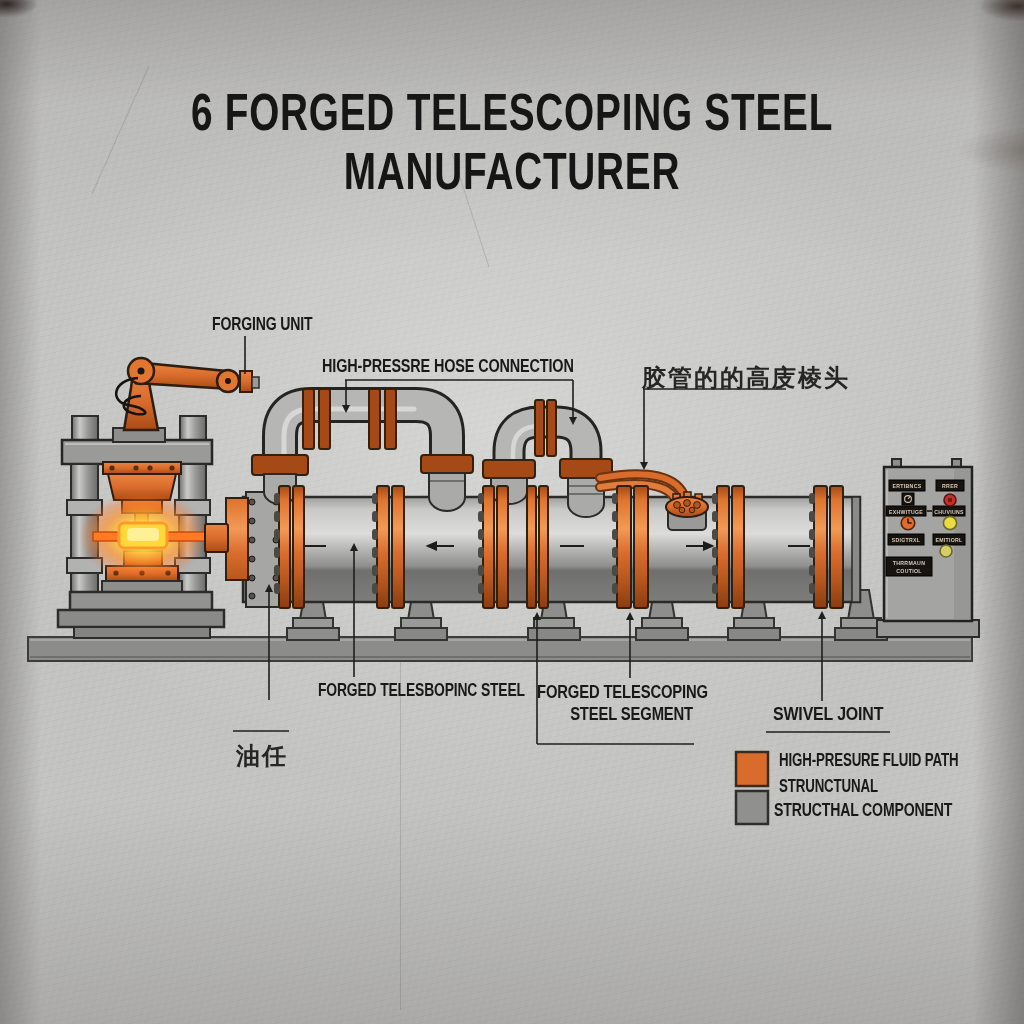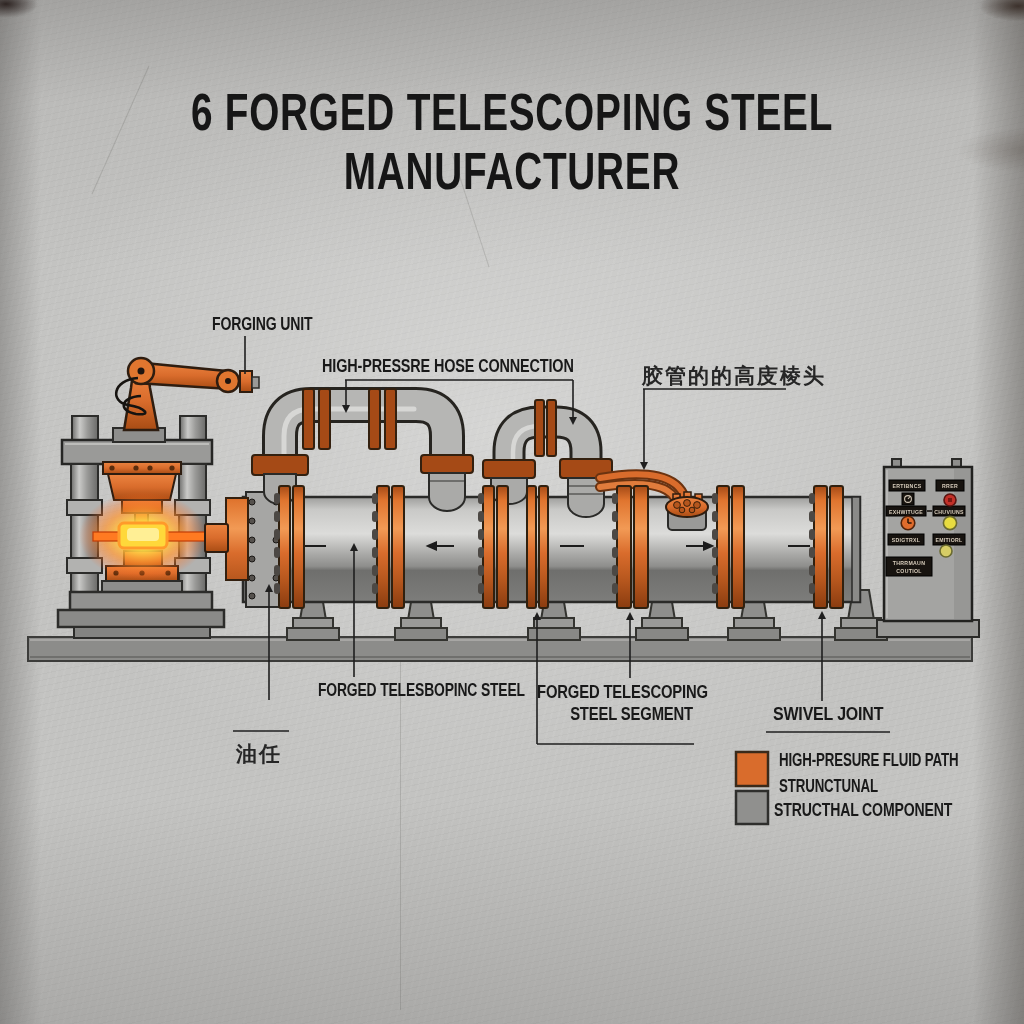--- a/index.html
+++ b/index.html
@@ -17,21 +17,21 @@
       repeating-linear-gradient(-12deg, rgba(0,0,0,.028) 0 1px, rgba(0,0,0,0) 1px 6px),
       #c3c3c1;
   }
   .scratch{position:absolute;background:rgba(70,70,68,.18);}
   svg{position:absolute;left:0;top:0;}
   .lbl{position:absolute;font-weight:bold;color:#191919;white-space:nowrap;}
   .cond{transform:scaleX(var(--sx,.78));transform-origin:left top;letter-spacing:-.2px;}
   .title-wrap{position:absolute;left:0;top:83px;width:1024px;text-align:center;}
   .title-wrap span{display:inline-block;transform:scaleX(.76);transform-origin:center top;
     font-size:51px;font-weight:bold;letter-spacing:1px;color:#161616;}
-  .cjk{font-size:21px;letter-spacing:2px;color:#262626;text-align:center;}
+  .cjk{font-size:24px;letter-spacing:2px;color:#262626;text-align:center;}
 </style>
 </head>
 <body>
 
 <div id="stage">
 
   <div class="scratch" style="left:400px;top:660px;width:1px;height:350px;"></div>
   <div class="scratch" style="left:120px;top:60px;width:1px;height:140px;transform:rotate(24deg);"></div>
   <div class="scratch" style="left:470px;top:150px;width:1px;height:120px;transform:rotate(-18deg);"></div>
 

